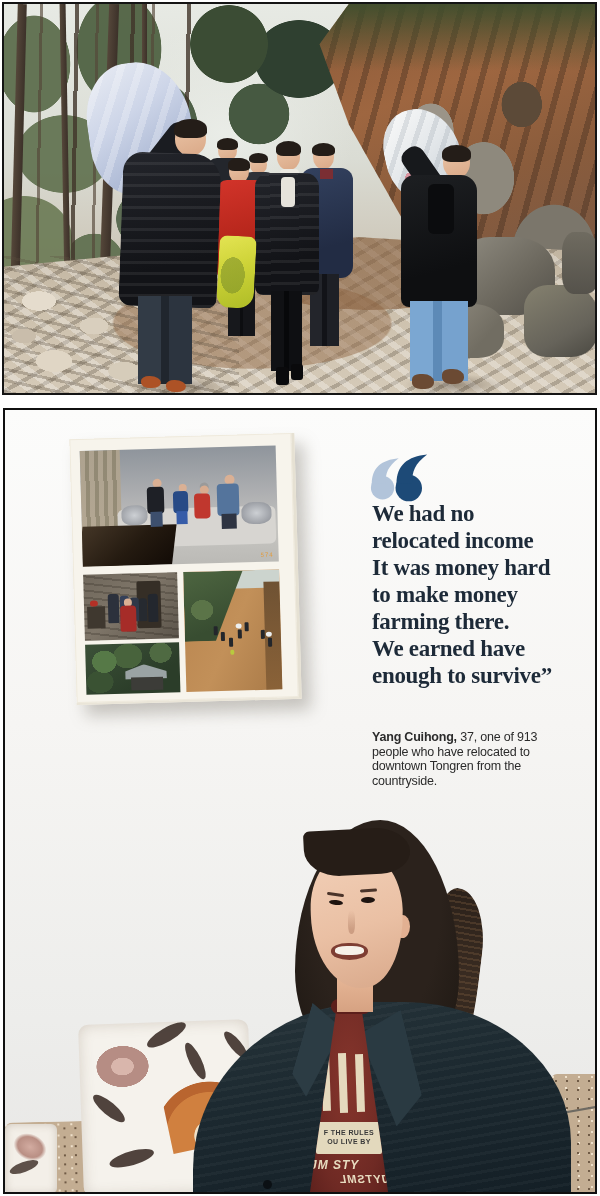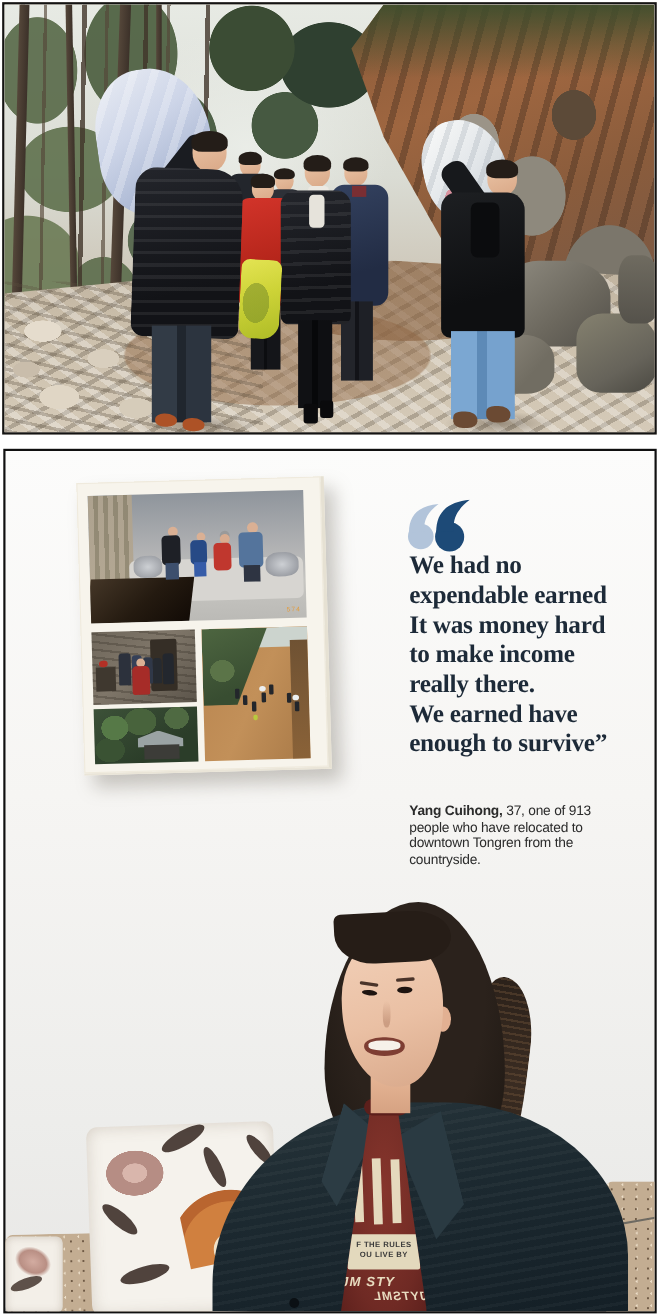--- a/index.html
+++ b/index.html
@@ -432,24 +432,24 @@
           <circle cx="14" cy="33" r="13"></circle>
           <path d="M2 29 C2 10 13 2 32 0 C20 9 17 17 17.5 28 Z"></path>
         </g>
       </defs>
       <use href="#comma" class="q-light" transform="translate(0,4) scale(0.95)"></use>
       <use href="#comma" class="q-dark" transform="translate(26,0) scale(1.08)"></use>
     </svg>
 
     <div class="abs quote-text">
       <div>We had no</div>
-      <div>expendable earned</div>
+      <div>relocated income</div>
       <div>It was money hard</div>
-      <div>to make income</div>
-      <div>really there.</div>
+      <div>to make money</div>
+      <div>farming there.</div>
       <div>We earned have</div>
       <div>enough to survive”</div>
     </div>
 
     <div class="abs attribution">
       <span class="attr-name">Yang Cuihong,</span>
       <span>37, one of 913 people who have relocated to downtown Tongren from the countryside.</span>
     </div>
 
     <div class="abs couch couch-left"></div>

